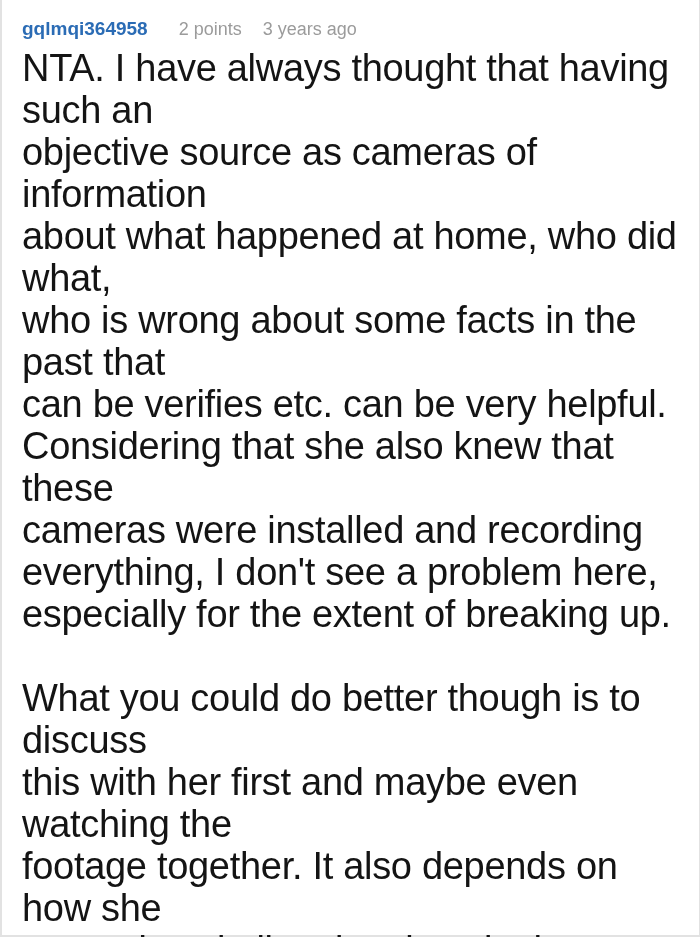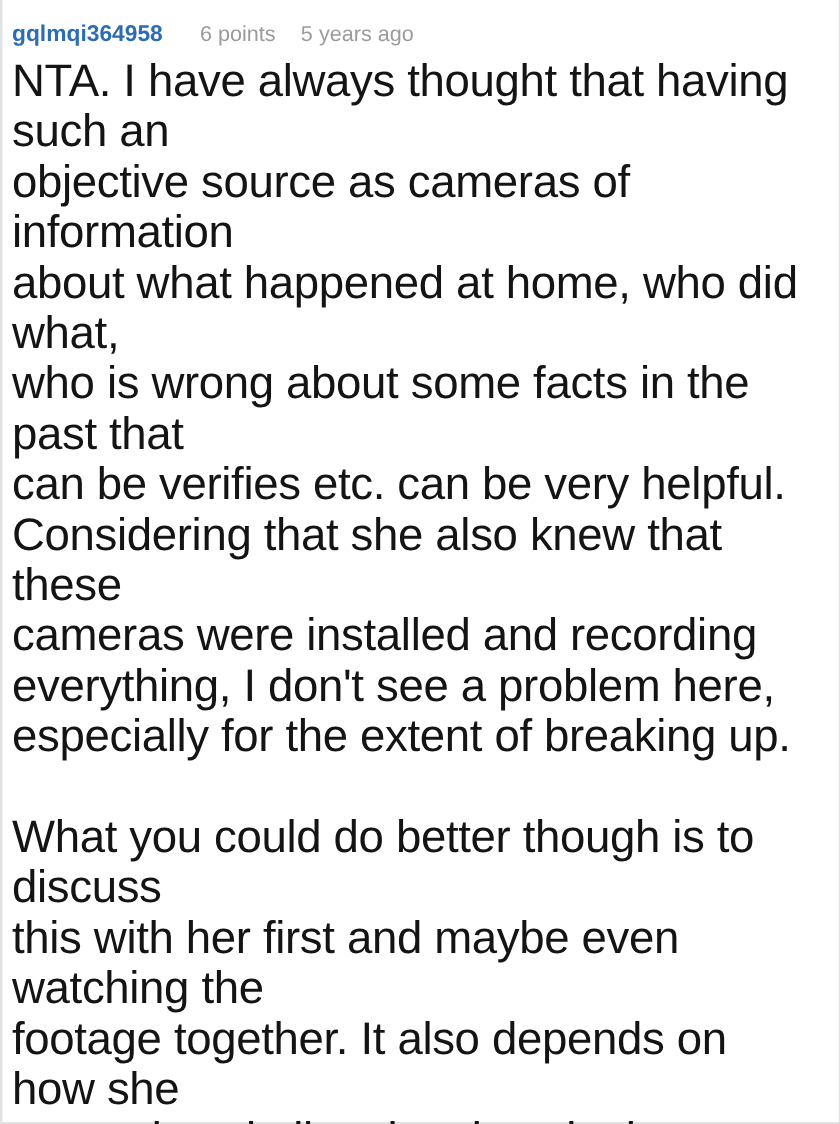--- a/index.html
+++ b/index.html
@@ -17,21 +17,21 @@
     font-family: "Liberation Sans", sans-serif;
     overflow: hidden;
   }
   .comment-card {
     width: 700px;
     height: 937px;
     background: var(--card-bg);
     border-left: 2px solid var(--border-color);
     border-right: 1px solid var(--border-color);
     border-bottom: 2px solid var(--border-color);
-    padding: 16px 20px 0 8px;
+    padding: 16px 20px 0 20px;
   }
   .comment-header {
     display: flex;
     align-items: baseline;
   }
   .username {
     color: var(--username-color);
     font-weight: 700;
     font-size: 19px;
     line-height: 26px;
@@ -56,22 +56,22 @@
     color: var(--body-color);
     white-space: pre-line;
   }
 </style>
 </head>
 <body>
 
 <div class="comment-card">
   <div class="comment-header">
     <a class="username">gqlmqi364958</a>
-    <span class="points">6 points</span>
-    <span class="timestamp">5 years ago</span>
+    <span class="points">2 points</span>
+    <span class="timestamp">3 years ago</span>
   </div>
   <div class="comment-body">NTA. I have always thought that having such an
 objective source as cameras of information
 about what happened at home, who did what,
 who is wrong about some facts in the past that
 can be verifies etc. can be very helpful.
 Considering that she also knew that these
 cameras were installed and recording
 everything, I don't see a problem here,
 especially for the extent of breaking up.

